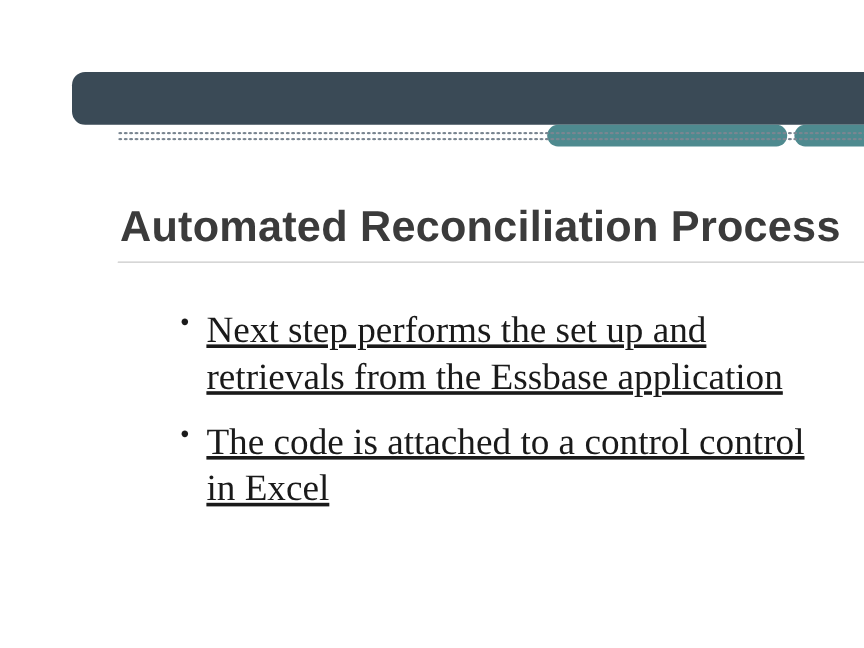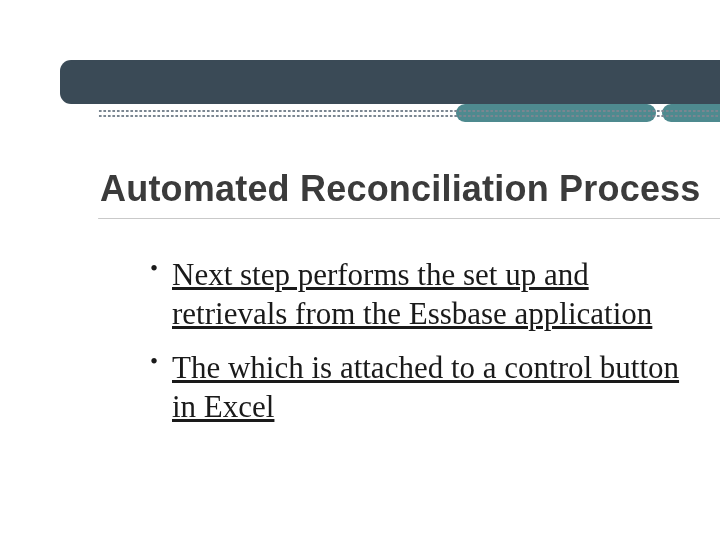--- a/index.html
+++ b/index.html
@@ -90,16 +90,16 @@
   <div class="accent-bar accent-2"></div>
   <div class="dotted-row dots-1"></div>
   <div class="dotted-row dots-2"></div>
 
   <h1 class="title">Automated Reconciliation Process</h1>
   <div class="title-underline"></div>
 
   <div class="body">
     <ul>
       <li>Next step performs the set up and retrievals from the Essbase application</li>
-      <li>The which is attached to a control button in Excel</li>
+      <li>The code is attached to a control control in Excel</li>
     </ul>
   </div>
 </div>
 
 </body></html>

